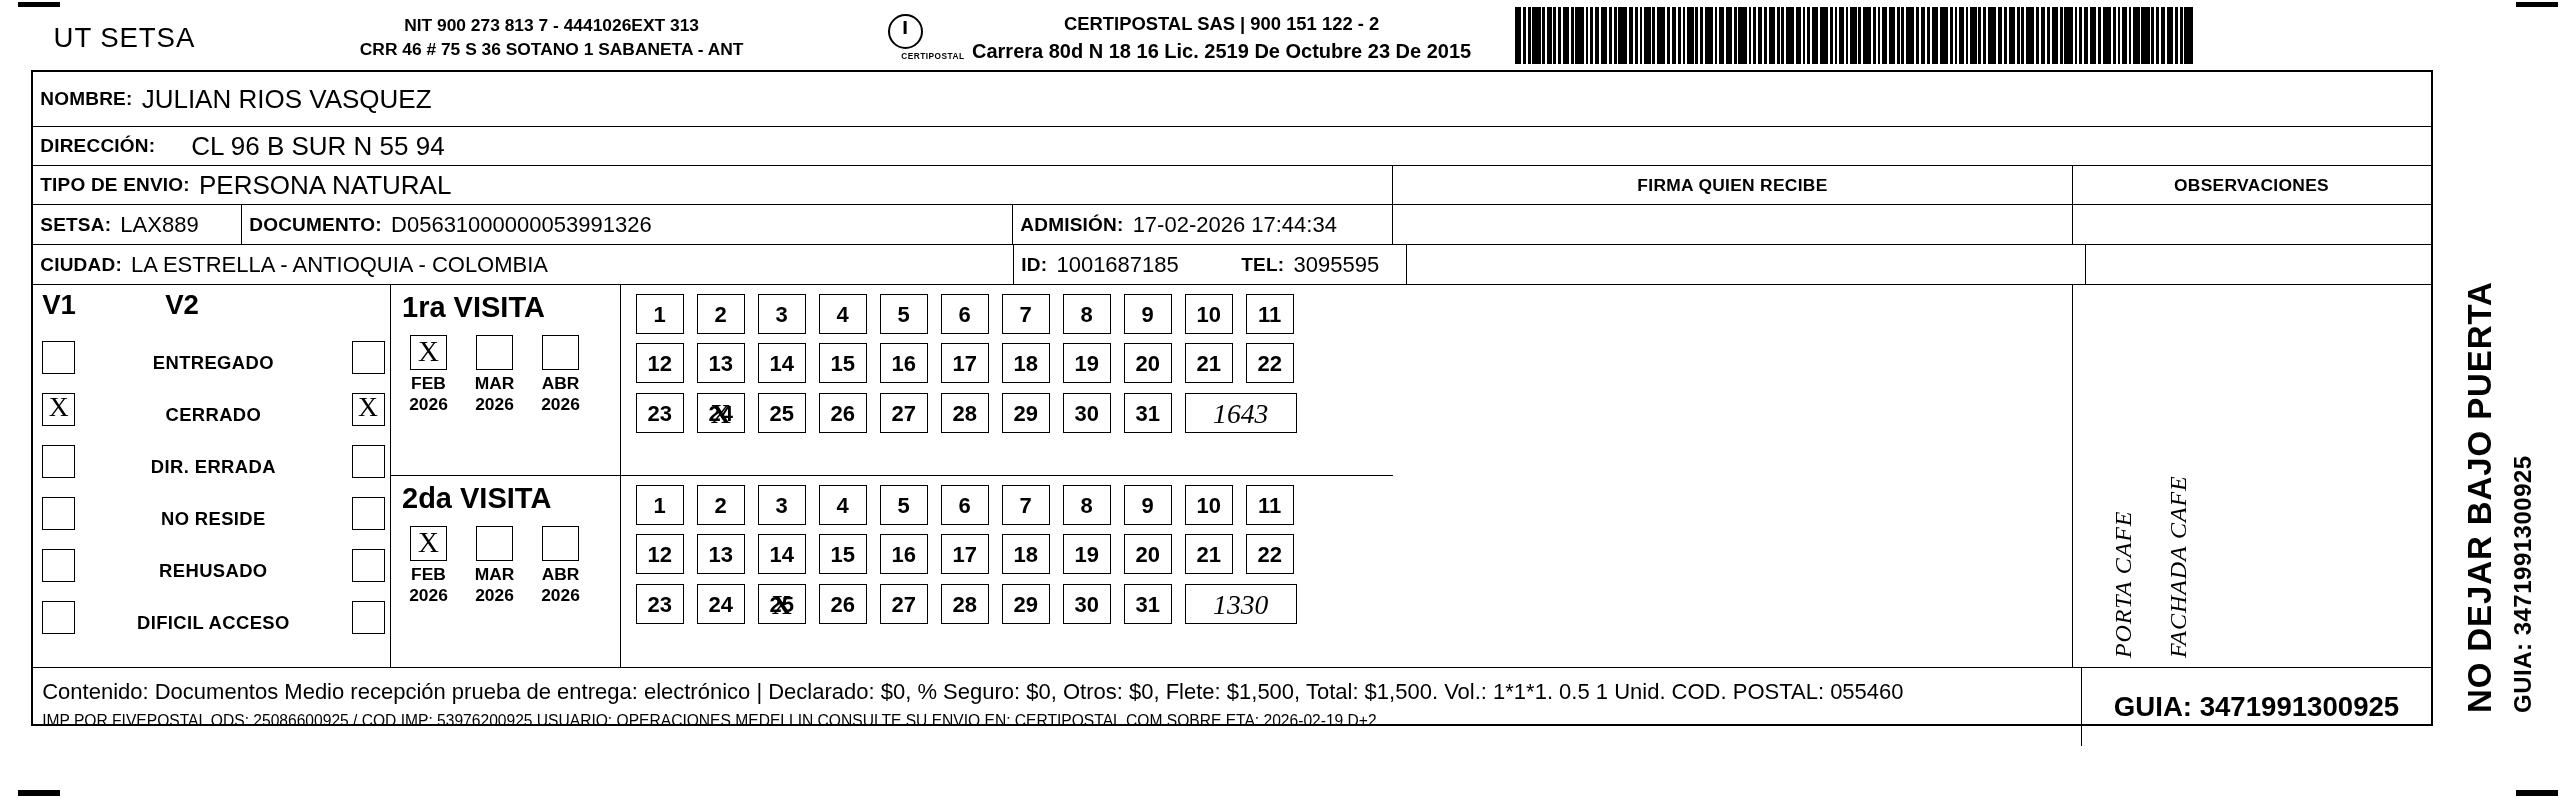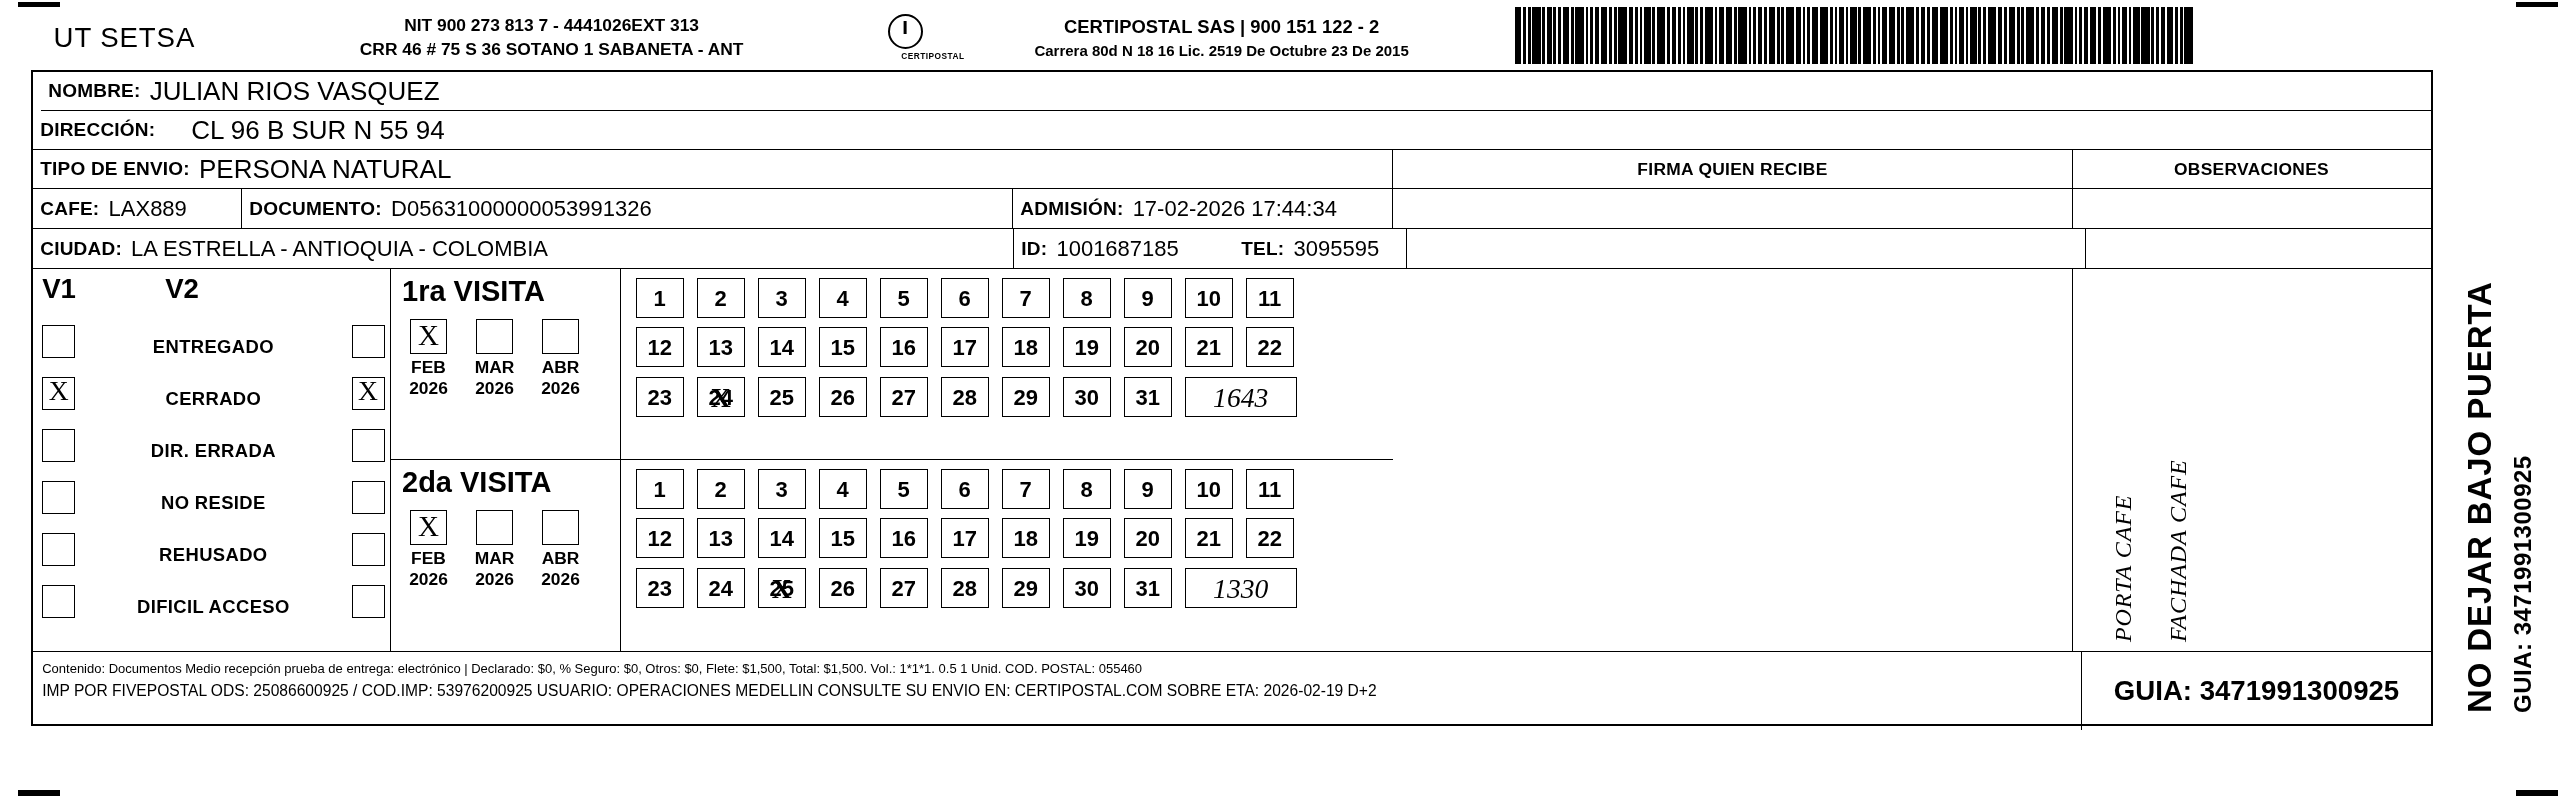--- a/index.html
+++ b/index.html
@@ -71,21 +71,21 @@
     font-size: 8.3px;
     font-weight: bold;
     letter-spacing: 0.5px;
   }
   .hdr-certi {
     width: 514px;
     text-align: center;
     line-height: 1.4;
   }
   .hdr-certi .l1 { font-size: 18.4px; font-weight: bold; }
-  .hdr-certi .l2 { font-size: 15px; font-weight: bold; }
+  .hdr-certi .l2 { font-size: 20px; font-weight: bold; }
 
   .barcode {
     position: absolute;
     left: 1515px;
     top: 7.3px;
     width: 771px;
     height: 57px;
     overflow: hidden;
     display: flex;
     align-items: stretch;
@@ -126,21 +126,21 @@
   }
   .cell {
     display: flex;
     align-items: center;
     padding: 0 7.3px;
     box-sizing: border-box;
     gap: 9.2px;
   }
 
   
-  .r-nombre { height: 39px; margin-left: 8px; }
+  .r-nombre { height: 55px; }
   .r-direccion { height: 39px; }
 
   
   .r3 { height: 39px; }
   .r4 { height: 40px; }
   .r5 { height: 40px; gap: 20px; }
 
   .left-col { width: 1359px; box-sizing: border-box; }
   .mid-col  { width: 680px; border-left: 1.8px solid #000; box-sizing: border-box; }
   .right-col{ width: 358px; border-left: 1.8px solid #000; box-sizing: border-box; }
@@ -307,21 +307,21 @@
     height: 79px;
     border-top: 1.8px solid #000;
     box-sizing: border-box;
   }
   .footer-text {
     width: 2048px;
     box-sizing: border-box;
     padding: 7.3px 9.2px;
     line-height: 1.55;
   }
-  .footer-text .f1 { font-size: 13px; }
+  .footer-text .f1 { font-size: 22px; }
   .footer-text .f2 { font-size: 15.6px; }
   .footer-guia {
     flex: 1;
     border-left: 1.8px solid #000;
     box-sizing: border-box;
     display: flex;
     align-items: center;
     justify-content: center;
     font-size: 27.6px;
     font-weight: bold;
@@ -519,21 +519,21 @@
         <span class="firma-title">FIRMA QUIEN RECIBE</span>
       </div>
       <div class="cell right-col">
         <span class="obs-title">OBSERVACIONES</span>
       </div>
     </div>
 
     <div class="row r4">
       <div class="left-col" style="display:flex;">
         <div class="cell" style="width:209px;border-right:1.8px solid #000;">
-          <span class="lbl">CAFE:</span>
+          <span class="lbl">SETSA:</span>
           <span class="val" style="font-size:22px;">LAX889</span>
         </div>
         <div class="cell" style="width:771px;border-right:1.8px solid #000;">
           <span class="lbl">DOCUMENTO:</span>
           <span class="val" style="font-size:22px;">D05631000000053991326</span>
         </div>
         <div class="cell" style="flex:1;">
           <span class="lbl">ADMISIÓN:</span>
           <span class="val" style="font-size:22px;">17-02-2026 17:44:34</span>
         </div>

